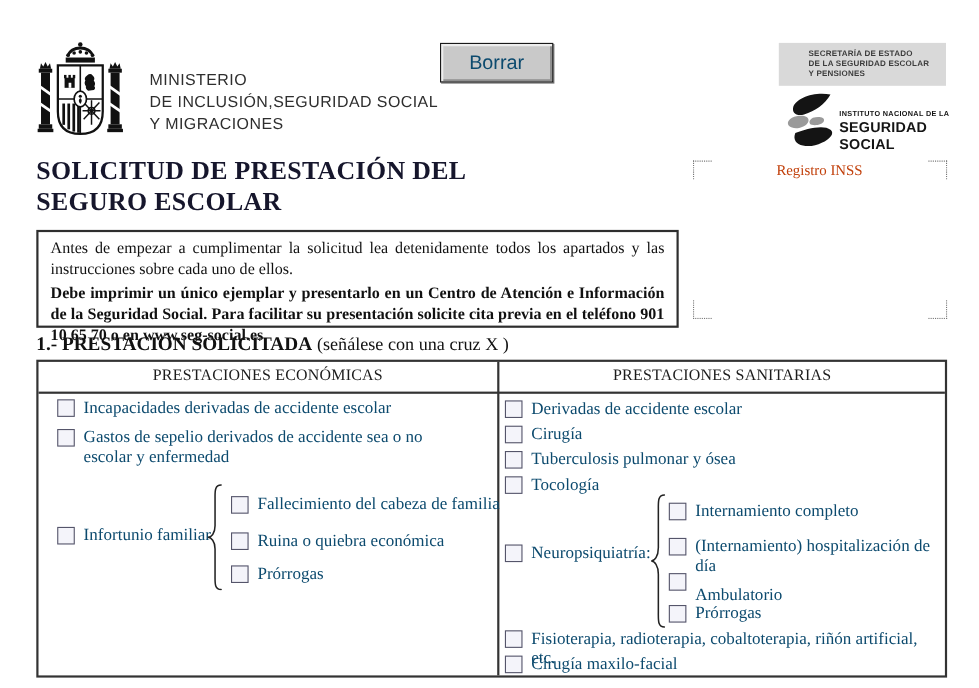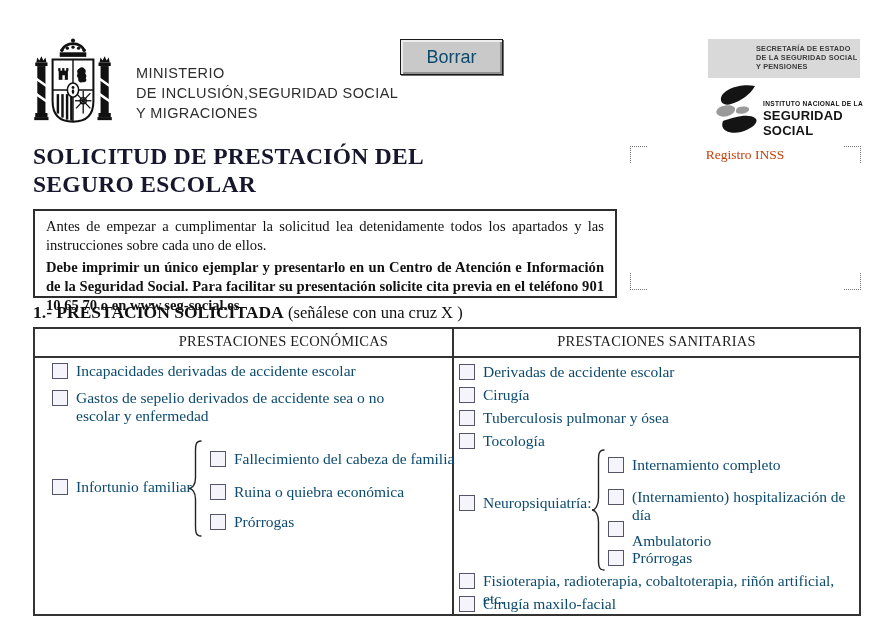--- a/index.html
+++ b/index.html
@@ -7,21 +7,21 @@
         font-family:"Liberation Serif",serif;color:#111;}
   .abs{position:absolute;}
   .sans{font-family:"Liberation Sans",sans-serif;}
 
   
   .ministry{left:136px;top:63px;font-size:14.5px;line-height:20px;letter-spacing:.4px;color:#2e2e2e;}
   .clear-btn{left:400px;top:39px;width:101px;height:34px;background:#c9c9c9;
              border:1px solid #1a1a1a;box-shadow:inset 2px 2px 0 #ededed, inset -2px -2px 0 #909090, 1px 1px 0 #6f6f6f;
              font-size:18px;color:#0c4a6e;display:flex;align-items:center;justify-content:center;cursor:pointer;}
   .secret-box{left:708px;top:39px;width:152px;height:39px;background:#d9d9d9;box-sizing:border-box;
-              padding:5px 0 0 48px;font-size:7.3px;line-height:9px;font-weight:600;
+              padding:5px 0 0 27px;font-size:7.3px;line-height:9px;font-weight:600;
               letter-spacing:.2px;color:#3c3c3c;}
   .inss-small{left:763px;top:100px;font-size:6.6px;font-weight:bold;letter-spacing:.3px;color:#141414;}
   .inss-large{left:763px;top:108px;font-size:13px;font-weight:800;letter-spacing:.2px;color:#141414;}
 
   
   .title{left:33px;top:142px;font-size:23.5px;font-weight:bold;line-height:28px;
          letter-spacing:.3px;color:#16162c;}
 
   
   .registro-label{left:630px;top:147px;width:230px;text-align:center;font-size:13.5px;color:#c2410c;}
@@ -40,21 +40,21 @@
   
   .sec-head{left:33px;top:302px;font-size:17.5px;}
   .sec-head .b{font-weight:bold;}
   .sec-head .n{font-size:16.5px;font-weight:normal;}
 
   
   .tbl{left:33px;top:327px;width:828px;height:289px;box-sizing:border-box;border:2px solid #333;}
   .tbl .divider{position:absolute;left:417px;top:0;bottom:0;width:2px;background:#333;}
   .tbl .head-line{position:absolute;left:0;top:27px;right:0;height:2px;background:#333;}
   .th{position:absolute;top:4px;text-align:center;font-size:14.5px;letter-spacing:.2px;color:#1c1c1c;}
-  .th-left{left:0;width:417px;margin-left:40px;}
+  .th-left{left:0;width:417px;}
   .th-right{left:419px;right:0;}
 
   .cb{position:absolute;width:16px;height:16px;background:#f4f4fa;border:1px solid #55556a;
       box-sizing:border-box;cursor:pointer;}
   .lbl{position:absolute;font-size:15.5px;line-height:18px;color:#0c4a6e;}
   .brace{position:absolute;}
 </style>
 </head>
 <body>
 
@@ -134,21 +134,21 @@
   <div class="abs ministry sans">
     <div>MINISTERIO</div>
     <div>DE INCLUSIÓN,SEGURIDAD SOCIAL</div>
     <div>Y MIGRACIONES</div>
   </div>
 
   <div class="abs clear-btn sans">Borrar</div>
 
   <div class="abs secret-box sans">
     <div>SECRETARÍA DE ESTADO</div>
-    <div>DE LA SEGURIDAD SOCIAL</div>
+    <div>DE LA SEGURIDAD ESCOLAR</div>
     <div>Y PENSIONES</div>
   </div>
 
   <svg class="abs" style="left:714px;top:84px;" width="46" height="50" viewBox="0 0 46 50">
     <path d="M41,2 C27,-1 9,5 7,14 C6,19 11,22 17,20 C27,17 36,11 41,2 Z" fill="#141414"></path>
     <path d="M6,23 C13,20 22,21 21,26 C20,31 11,34 6,32 C1,30 1,26 6,23 Z" fill="#9a9a9a"></path>
     <path d="M25,23 C31,21.5 36,22.8 35,26 C34,29 28,30.5 24,29.5 C21,28.7 21,25 25,23 Z" fill="#9a9a9a"></path>
     <path d="M9,37 C19,33 35,29 41,34 C46,38 38,45 27,48 C17,50.5 5,47 9,37 Z" fill="#141414"></path>
   </svg>
   <div class="abs inss-small sans">INSTITUTO NACIONAL DE LA</div>

